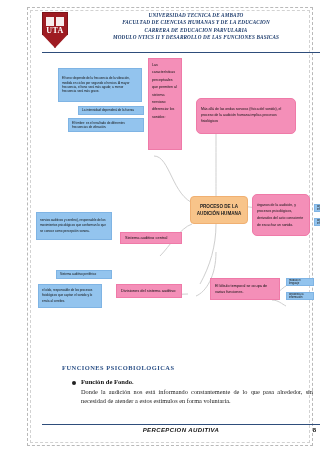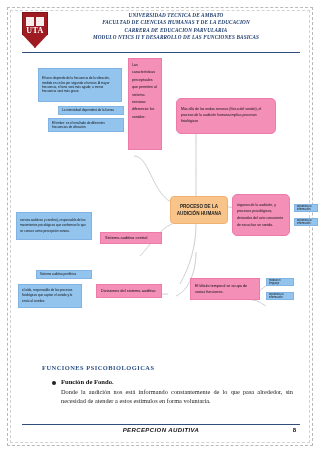--- a/index.html
+++ b/index.html
@@ -1,21 +1,21 @@
 <!DOCTYPE html>
 <html><head>
 <meta charset="utf-8">
 <style>
   html,body{margin:0;padding:0;background:#ffffff;}
   body{
     width:320px;height:453px;overflow:hidden;position:relative;
     font-family:"Liberation Serif",serif;
   }
   #page{
-    position:absolute;inset:0;background:#ffffff;
+    position:absolute;inset:0;background:#ffffff;margin-left:20px;
   }
   
   .scan-border{
     position:absolute;left:7px;top:7px;right:7px;bottom:7px;
     border:1px dashed #b9b9b9;pointer-events:none;
   }
   .scan-border.inner{
     left:10px;top:10px;right:10px;bottom:10px;border:1px dashed #d2d2d2;
   }
 

